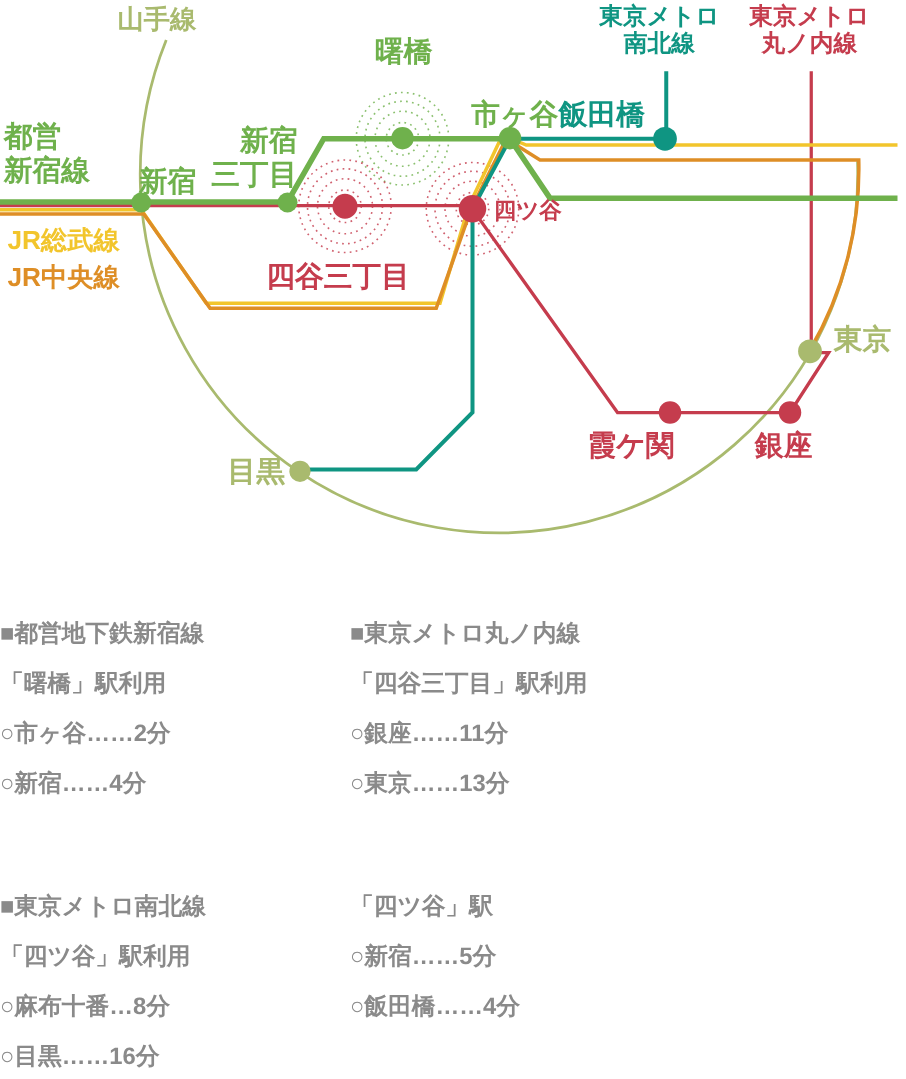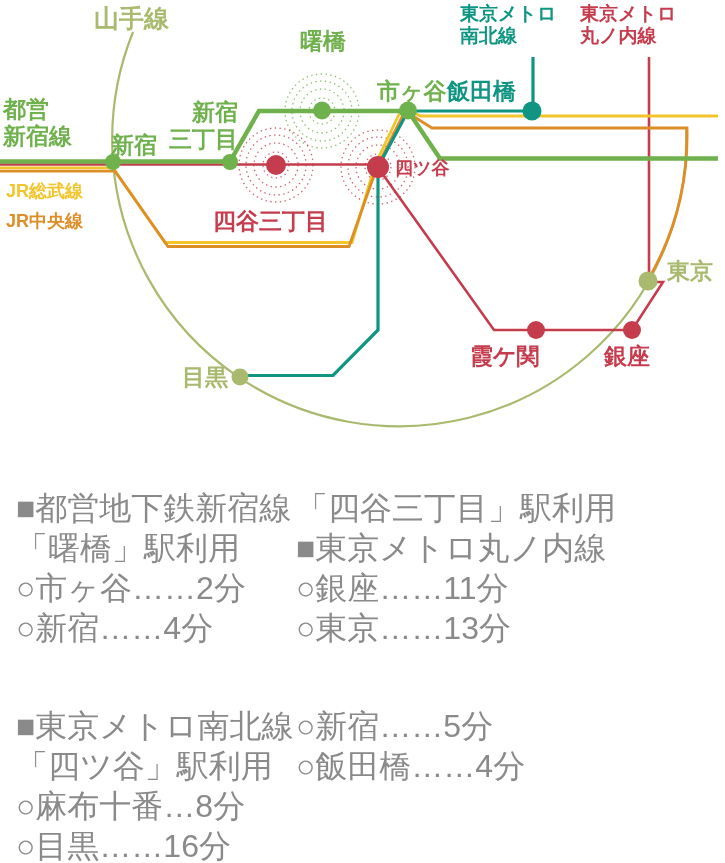--- a/index.html
+++ b/index.html
@@ -12,29 +12,29 @@
   .maplabel{
     position:absolute;font-weight:700;white-space:nowrap;line-height:1.18;
   }
   .c-green{color:#6fb14c}
   .c-olive{color:#a9ba6e}
   .c-yellow{color:#f2c52c}
   .c-orange{color:#de8e26}
   .c-teal{color:#0f9582}
   .c-red{color:#c53c4d}
   .fs19{font-size:19px}
-  .fs21{font-size:18px}
+  .fs21{font-size:21px}
   .fs23{font-size:23px}
-  .fs25{font-size:25px}
+  .fs25{font-size:21px}
   .fs26{font-size:18px}
-  .ctr{text-align:left}
+  .ctr{text-align:center}
   .rgt{text-align:right}
   .legend-block{
-    position:absolute;font-size:32px;font-weight:400;line-height:40px;
-    color:#8a8a8a;white-space:nowrap;padding-left:16px;
+    position:absolute;font-size:19px;font-weight:700;line-height:40px;
+    color:#8a8a8a;white-space:nowrap;
   }
   .legend-row{display:block;}
 </style>
 </head>
 <body>
 
 <div id="map">
 
   <svg width="725" height="490" viewBox="0 0 725 490">
 
@@ -116,29 +116,30 @@
 </div>
 
 <div class="legend-block" style="left:0px;top:488px">
   <span class="legend-row">■都営地下鉄新宿線</span>
   <span class="legend-row">「曙橋」駅利用</span>
   <span class="legend-row">○市ヶ谷……2分</span>
   <span class="legend-row">○新宿……4分</span>
 </div>
 
 <div class="legend-block" style="left:280px;top:488px">
+  <span class="legend-row">■東京メトロ丸ノ内線</span>
   <span class="legend-row">「四谷三丁目」駅利用</span>
-  <span class="legend-row">■東京メトロ丸ノ内線</span>
   <span class="legend-row">○銀座……11分</span>
   <span class="legend-row">○東京……13分</span>
 </div>
 
 <div class="legend-block" style="left:0px;top:706px">
   <span class="legend-row">■東京メトロ南北線</span>
   <span class="legend-row">「四ツ谷」駅利用</span>
   <span class="legend-row">○麻布十番…8分</span>
   <span class="legend-row">○目黒……16分</span>
 </div>
 
 <div class="legend-block" style="left:280px;top:706px">
+  <span class="legend-row">「四ツ谷」駅</span>
   <span class="legend-row">○新宿……5分</span>
   <span class="legend-row">○飯田橋……4分</span>
 </div>
 
 </body></html>

